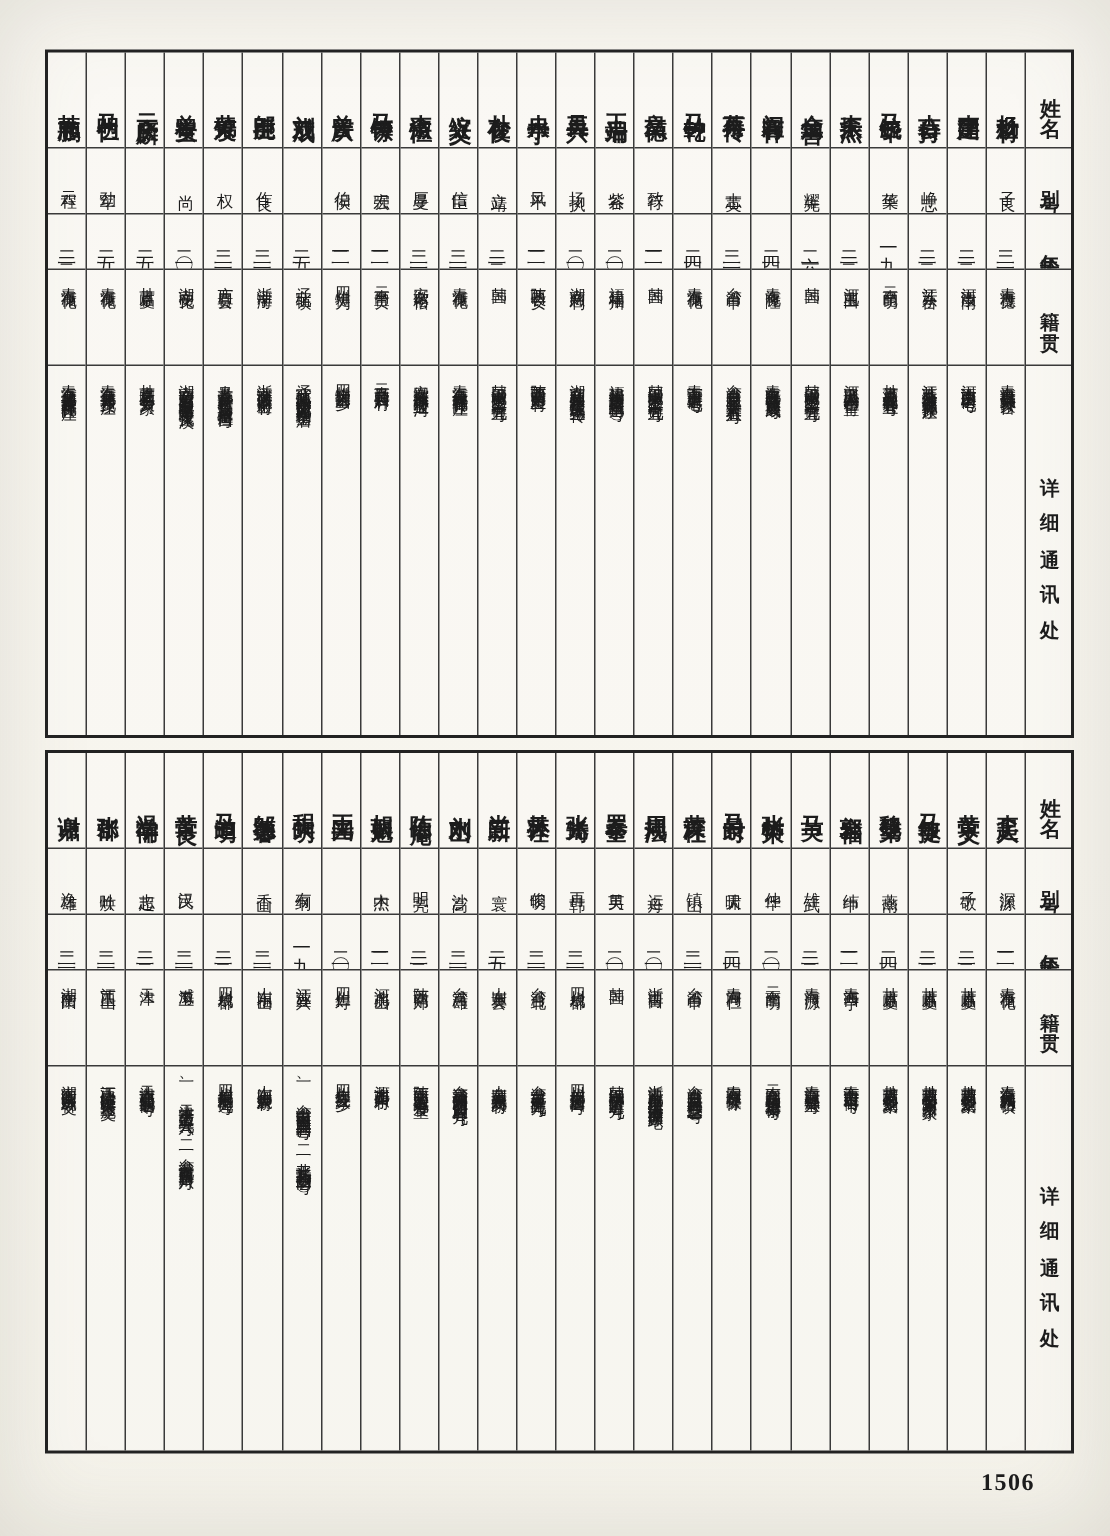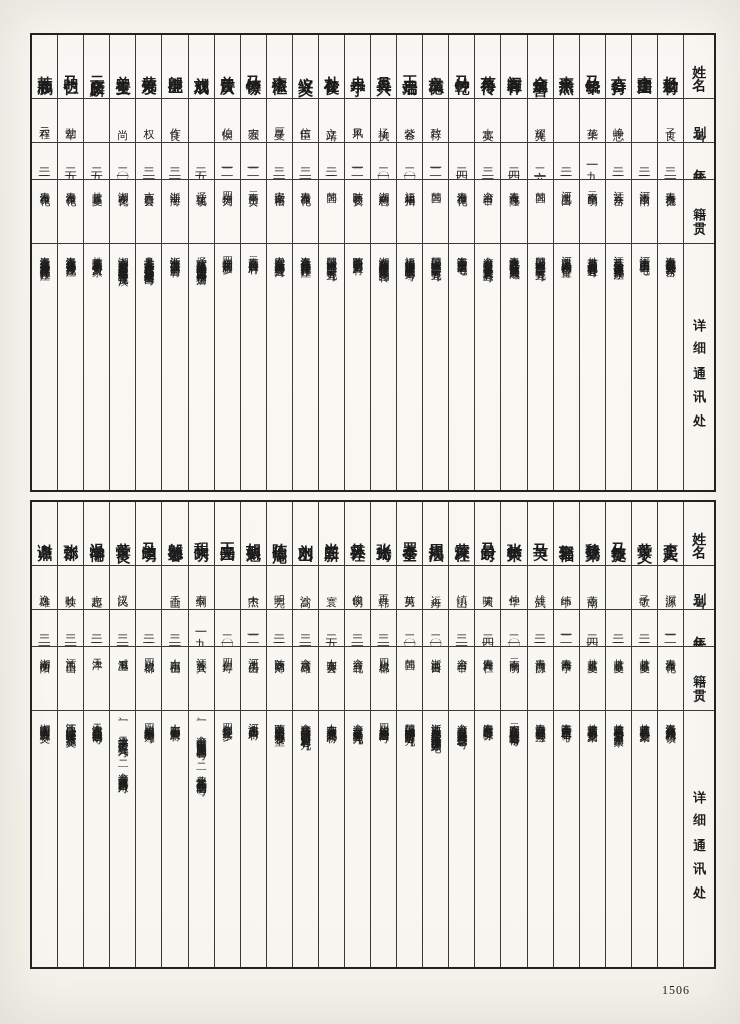--- a/index.html
+++ b/index.html
@@ -41,21 +41,21 @@
   .roster-top .cell.address{height:246px;}
   .roster-bottom .cell.address{height:256px;}
   .header-col .cell{font-weight:bold;}
   .header-col .cell.name{font-size:14px;letter-spacing:13px;}
   .header-col .cell.alias{font-size:13px;letter-spacing:5px;}
   .header-col .cell.age{font-size:13px;letter-spacing:2px;}
   .header-col .cell.native{font-size:13px;letter-spacing:14px;justify-content:center;padding-top:0;}
   .header-col .cell.address{font-size:13px;letter-spacing:24px;justify-content:center;padding-top:0;}
   .page-number{
     position:absolute;right:50px;bottom:26px;
-    font-size:12px;font-weight:normal;letter-spacing:1px;
+    font-size:16px;font-weight:bold;letter-spacing:1px;
     font-family:"Liberation Serif", serif;
   }
 </style>
 </head>
 <body>
 
 <div class="page">
 
   <div class="roster roster-top">
     <div class="col header-col">

